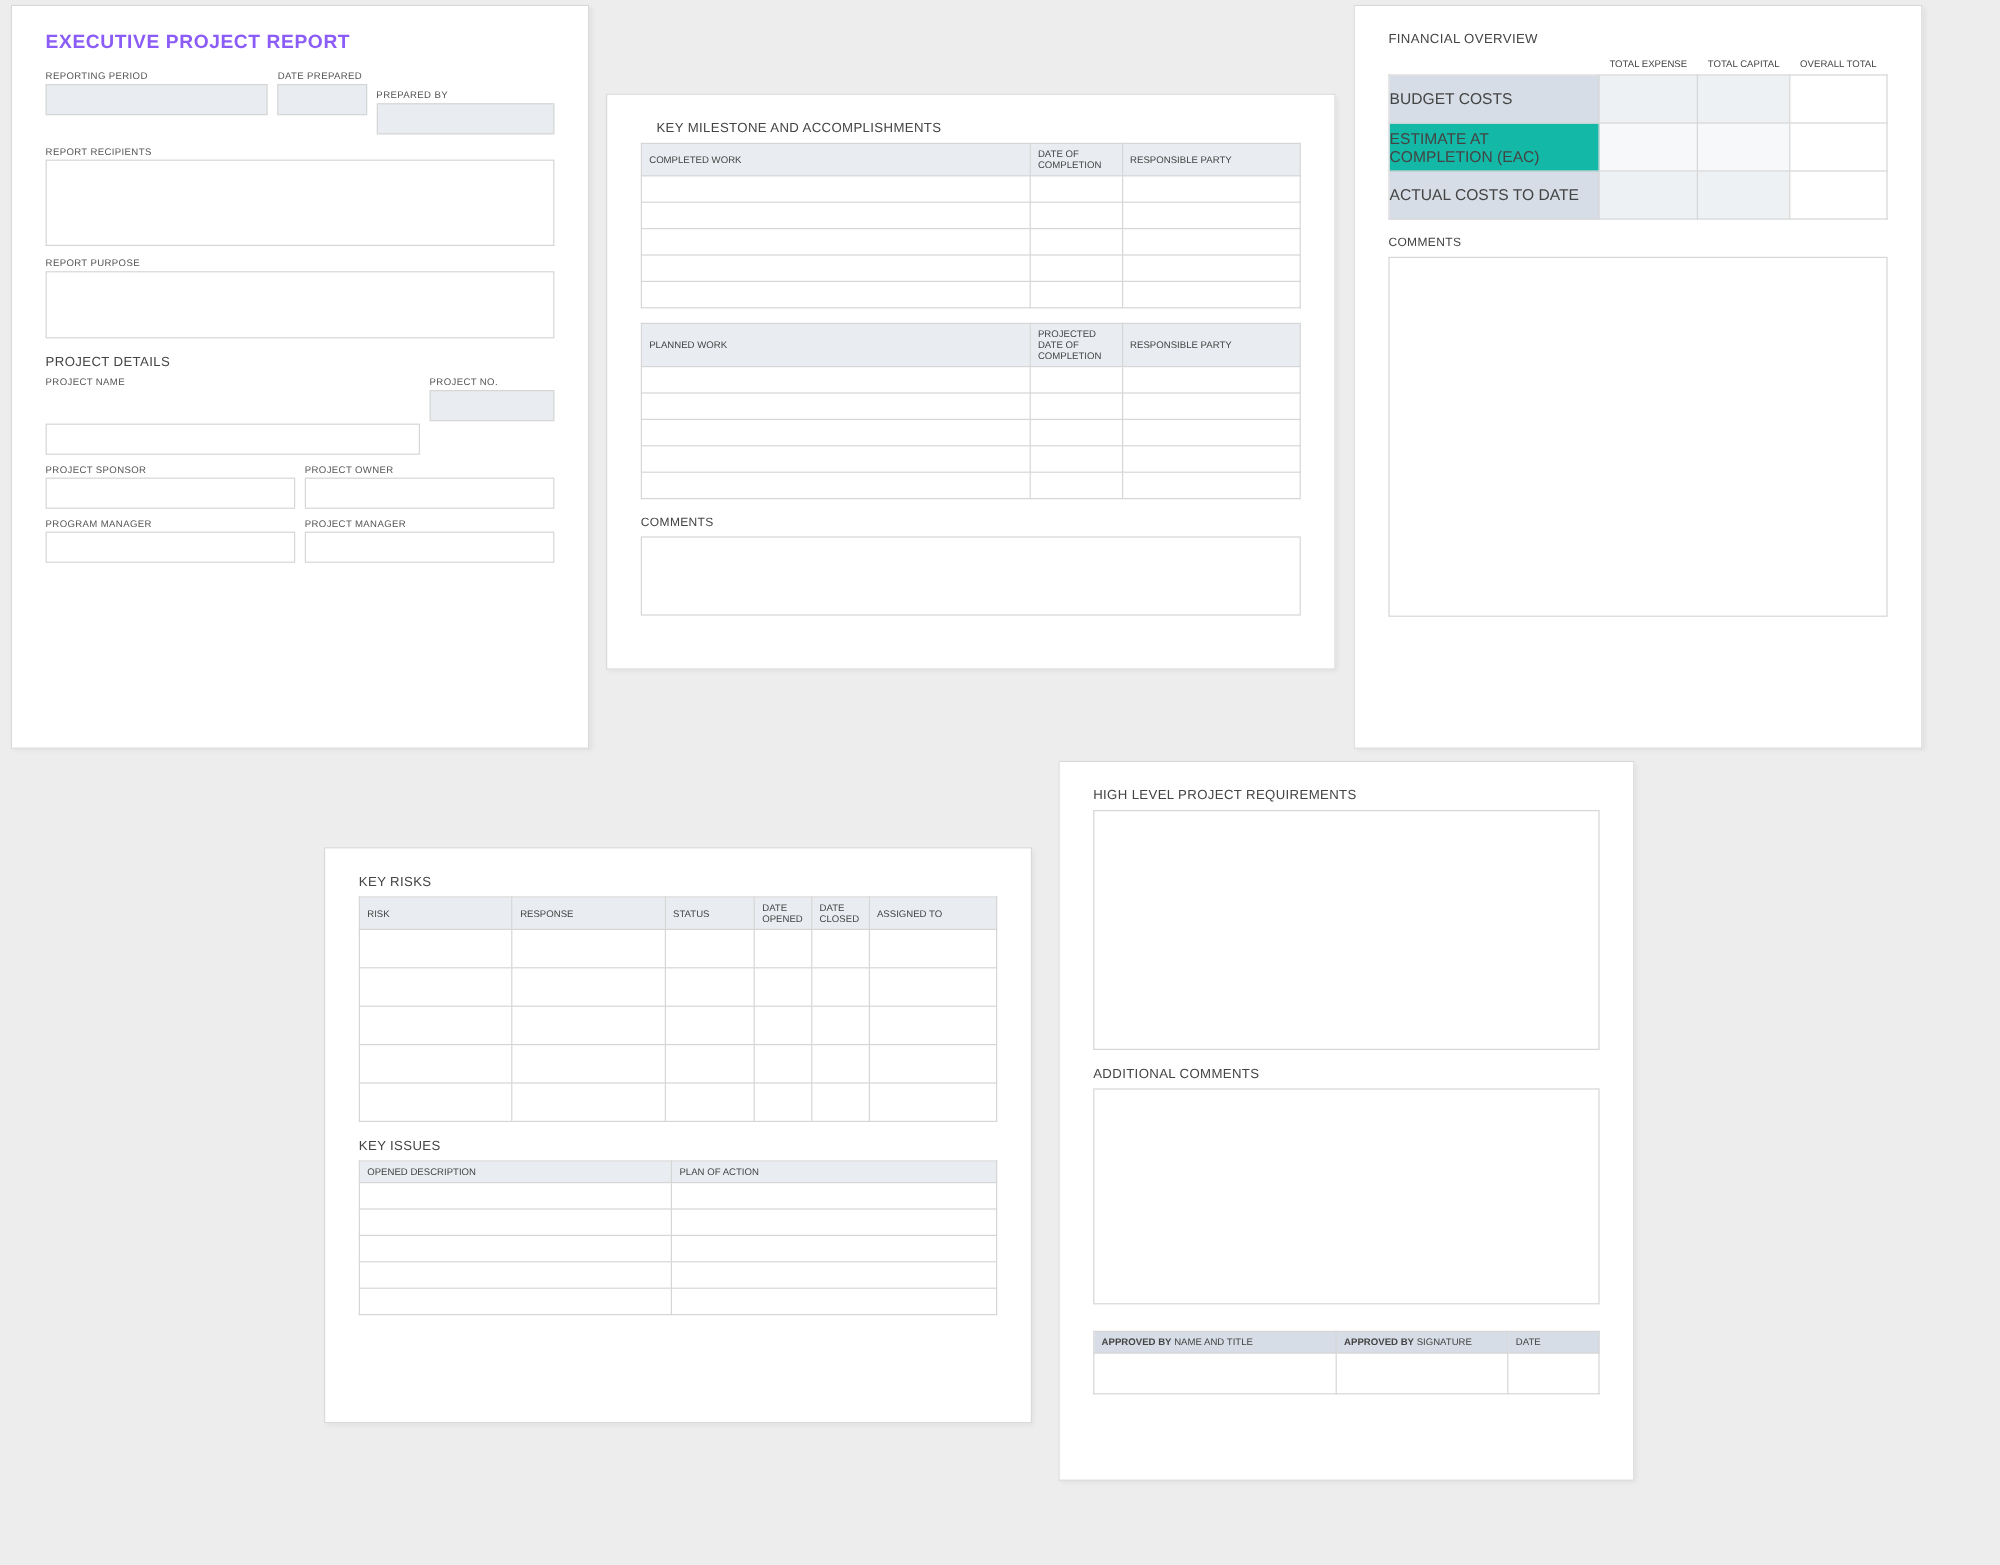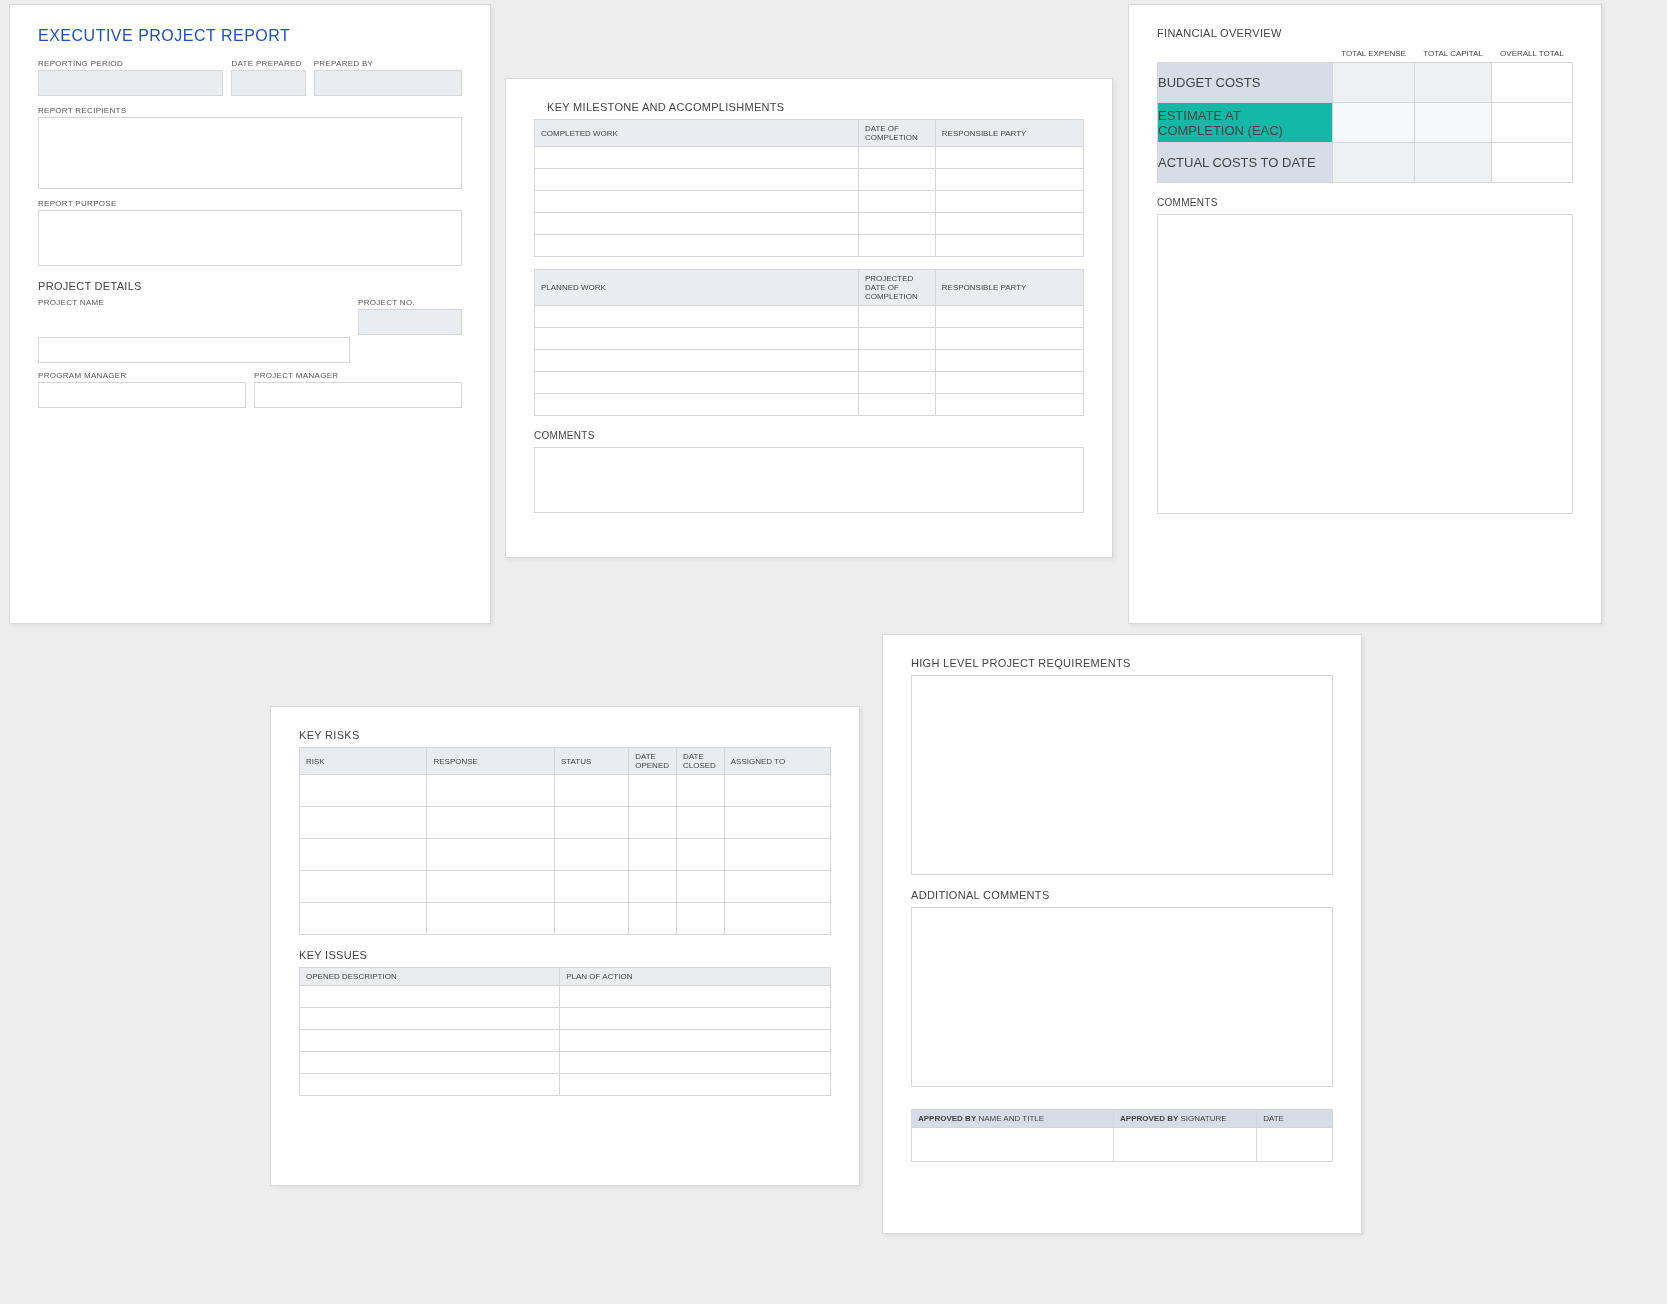--- a/index.html
+++ b/index.html
@@ -21,22 +21,22 @@
   }
   
   #p1 { left: 9px;   top: 4px;   width: 482px; height: 620px; }
   #p2 { left: 505px; top: 78px;  width: 608px; height: 480px; }
   #p3 { left: 1128px; top: 4px;  width: 474px; height: 620px; }
   #p4 { left: 270px; top: 706px; width: 590px; height: 480px; }
   #p5 { left: 882px; top: 634px; width: 480px; height: 600px; }
 
   .title {
     font-size: 16px;
-    font-weight: normal;
-    color: #1d4ed8;
+    font-weight: bold;
+    color: #8b5cf6;
     letter-spacing: .5px;
     margin-bottom: 14px;
   }
   .section-title {
     font-size: 11px;
     color: #444;
     margin: 14px 0 6px 0;
     letter-spacing:.3px;
   }
   .lbl {
@@ -92,21 +92,21 @@
   <div class="title">EXECUTIVE PROJECT REPORT</div>
   <div class="row">
     <div style="flex:2;">
       <span class="lbl">REPORTING PERIOD</span>
       <div class="field fill"></div>
     </div>
     <div style="flex:.8;">
       <span class="lbl">DATE PREPARED</span>
       <div class="field fill"></div>
     </div>
-    <div style="flex:1.6;">
+    <div style="flex:1.6;margin-top:16px;">
       <span class="lbl">PREPARED BY</span>
       <div class="field fill"></div>
     </div>
   </div>
 
   <span class="lbl" style="margin-top:10px;">REPORT RECIPIENTS</span>
   <div class="textarea" style="height:72px;"></div>
 
   <span class="lbl" style="margin-top:10px;">REPORT PURPOSE</span>
   <div class="textarea" style="height:56px;"></div>
@@ -117,20 +117,30 @@
     <div style="flex:3;gap:28px;">
       <span class="lbl">PROJECT NAME</span>
       <div class="field"></div>
     </div>
     <div style="flex:1;">
       <span class="lbl">PROJECT NO.</span>
       <div class="field fill"></div>
     </div>
   </div>
 
+  <div class="row" style="margin-top:8px;">
+    <div style="flex:1;">
+      <span class="lbl">PROJECT SPONSOR</span>
+      <div class="field"></div>
+    </div>
+    <div style="flex:1;">
+      <span class="lbl">PROJECT OWNER</span>
+      <div class="field"></div>
+    </div>
+  </div>
 
   <div class="row" style="margin-top:8px;">
     <div style="flex:1;">
       <span class="lbl">PROGRAM MANAGER</span>
       <div class="field"></div>
     </div>
     <div style="flex:1;">
       <span class="lbl">PROJECT MANAGER</span>
       <div class="field"></div>
     </div>

